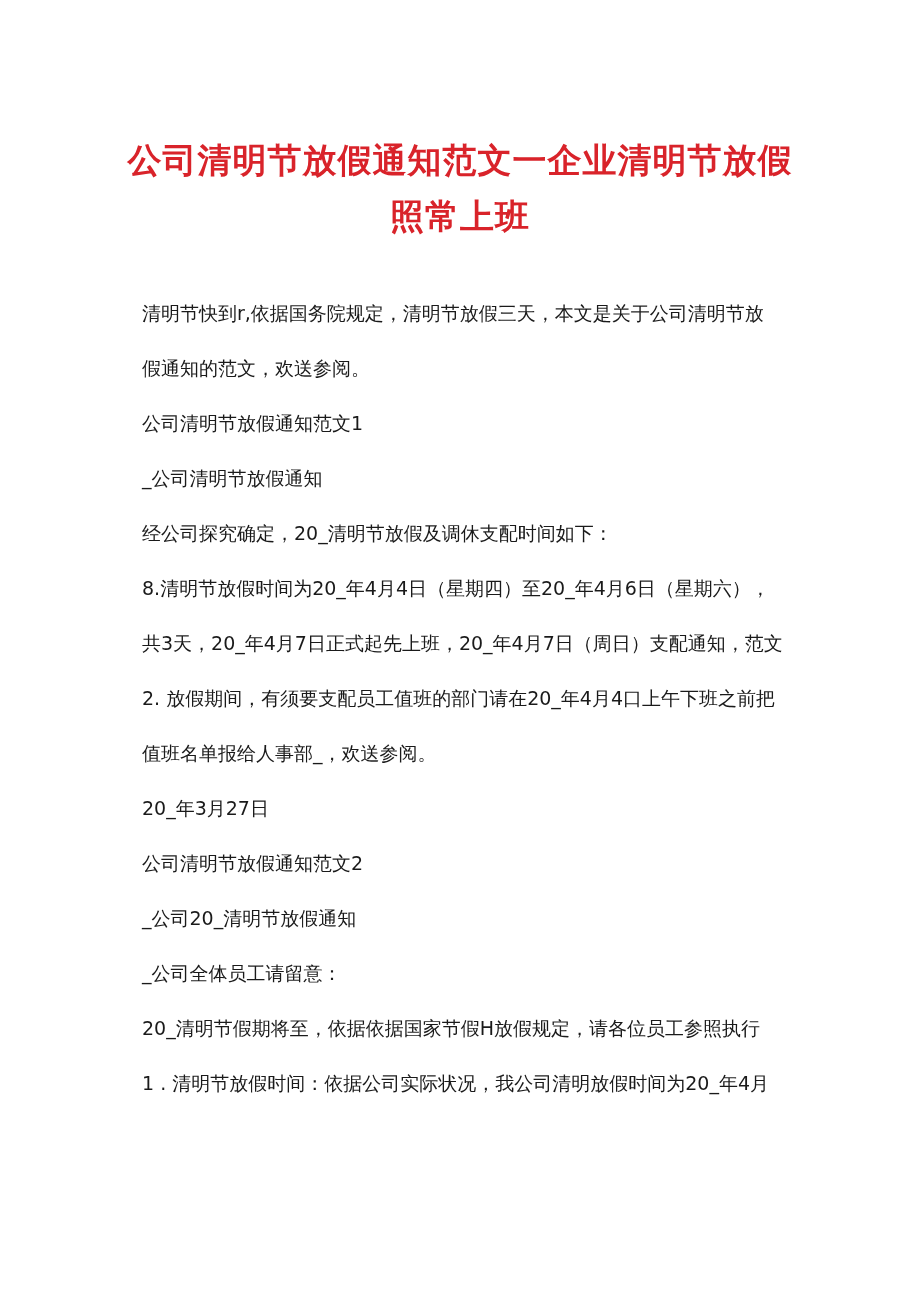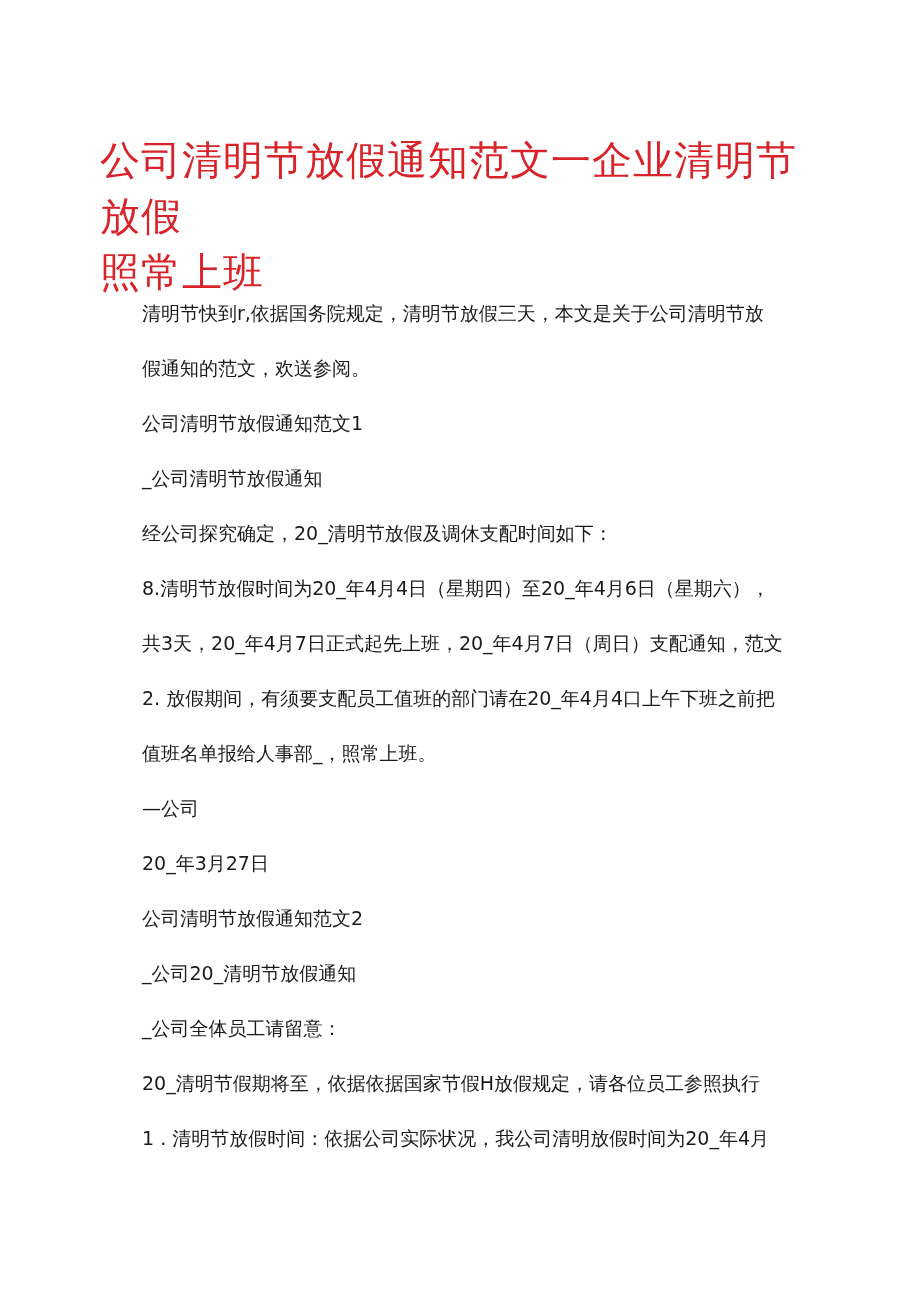--- a/index.html
+++ b/index.html
@@ -19,29 +19,29 @@
       left: 0;
       top: 0;
       width: 920px;
       height: 1301px;
       background: #ffffff;
     }
     .title {
       position: absolute;
       left: 100px;
       width: 720px;
-      text-align: left;
+      text-align: center;
       color: #d9232a;
       font-family: "DejaVu Serif", "Liberation Serif", serif;
-      font-size: 40px;
+      font-size: 34px;
       line-height: 56px;
       letter-spacing: 1px;
       top: 132px;
       margin: 0;
-      font-weight: normal;
+      font-weight: bold;
     }
     .title span { display: block; }
     .body-text {
       position: absolute;
       left: 134px;
       width: 680px;
       top: 282px;
     }
     .para {
       margin: 8px;
@@ -62,22 +62,21 @@
 
   <div class="body-text">
     <p class="para">清明节快到r,依据国务院规定，清明节放假三天，本文是关于公司清明节放</p>
     <p class="para">假通知的范文，欢送参阅。</p>
     <p class="para">公司清明节放假通知范文1</p>
     <p class="para">_公司清明节放假通知</p>
     <p class="para">经公司探究确定，20_清明节放假及调休支配时间如下：</p>
     <p class="para">8.清明节放假时间为20_年4月4日（星期四）至20_年4月6日（星期六），</p>
     <p class="para">共3天，20_年4月7日正式起先上班，20_年4月7日（周日）支配通知，范文</p>
     <p class="para">2. 放假期间，有须要支配员工值班的部门请在20_年4月4口上午下班之前把</p>
-    <p class="para">值班名单报给人事部_，照常上班。</p>
-    <p class="para">—公司</p>
+    <p class="para">值班名单报给人事部_，欢送参阅。</p>
     <p class="para">20_年3月27日</p>
     <p class="para">公司清明节放假通知范文2</p>
     <p class="para">_公司20_清明节放假通知</p>
     <p class="para">_公司全体员工请留意：</p>
     <p class="para">20_清明节假期将至，依据依据国家节假H放假规定，请各位员工参照执行</p>
     <p class="para">1  . 清明节放假时间：依据公司实际状况，我公司清明放假时间为20_年4月</p>
   </div>
 </div>
 
 </body></html>

